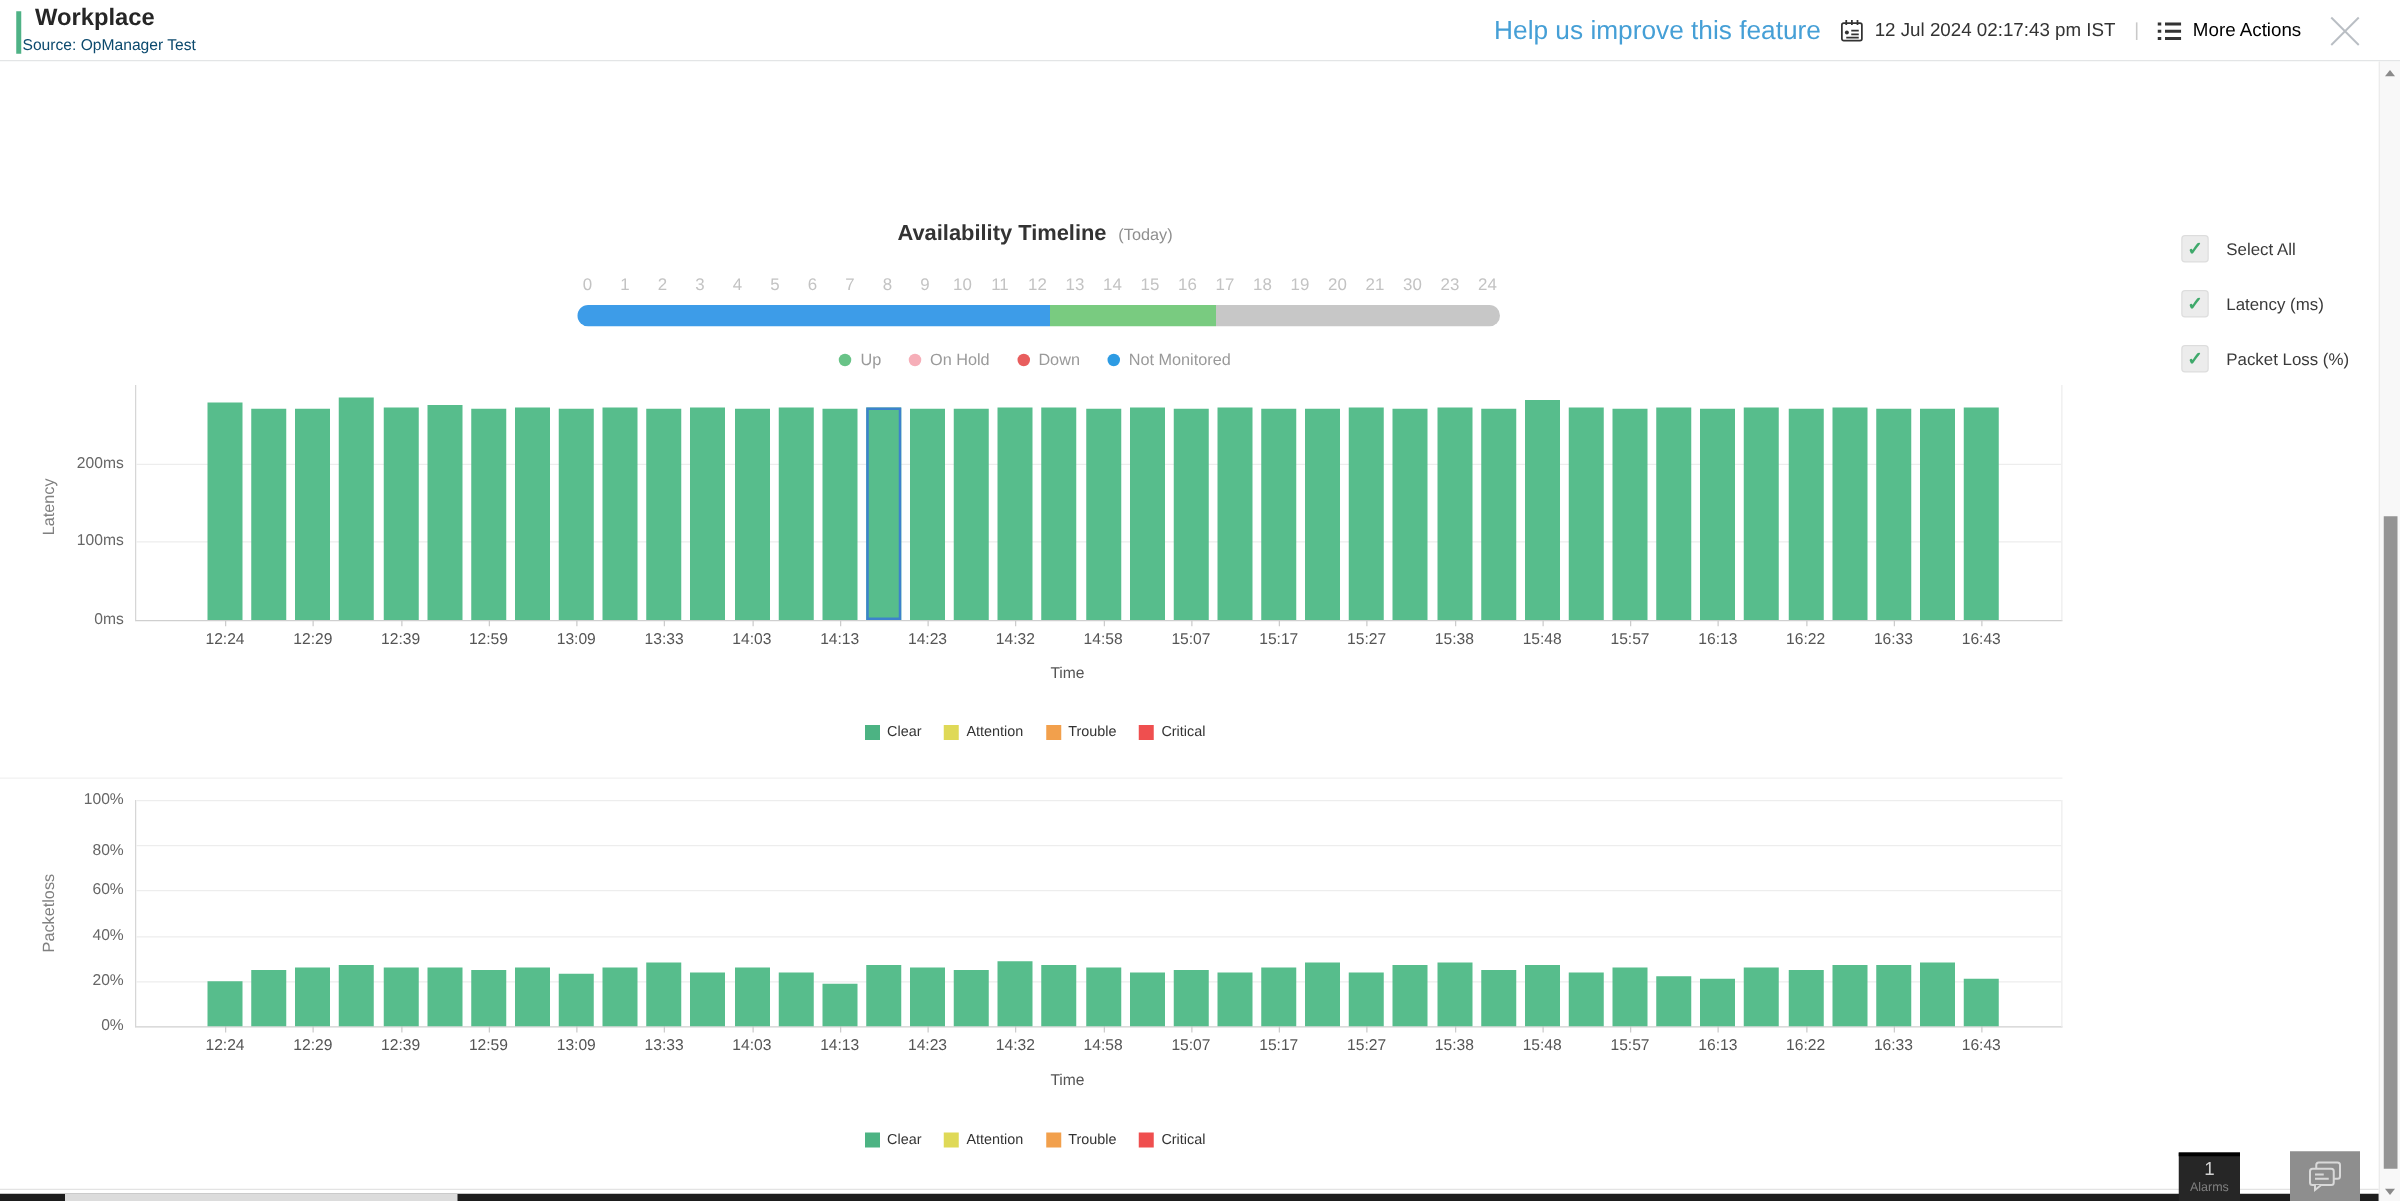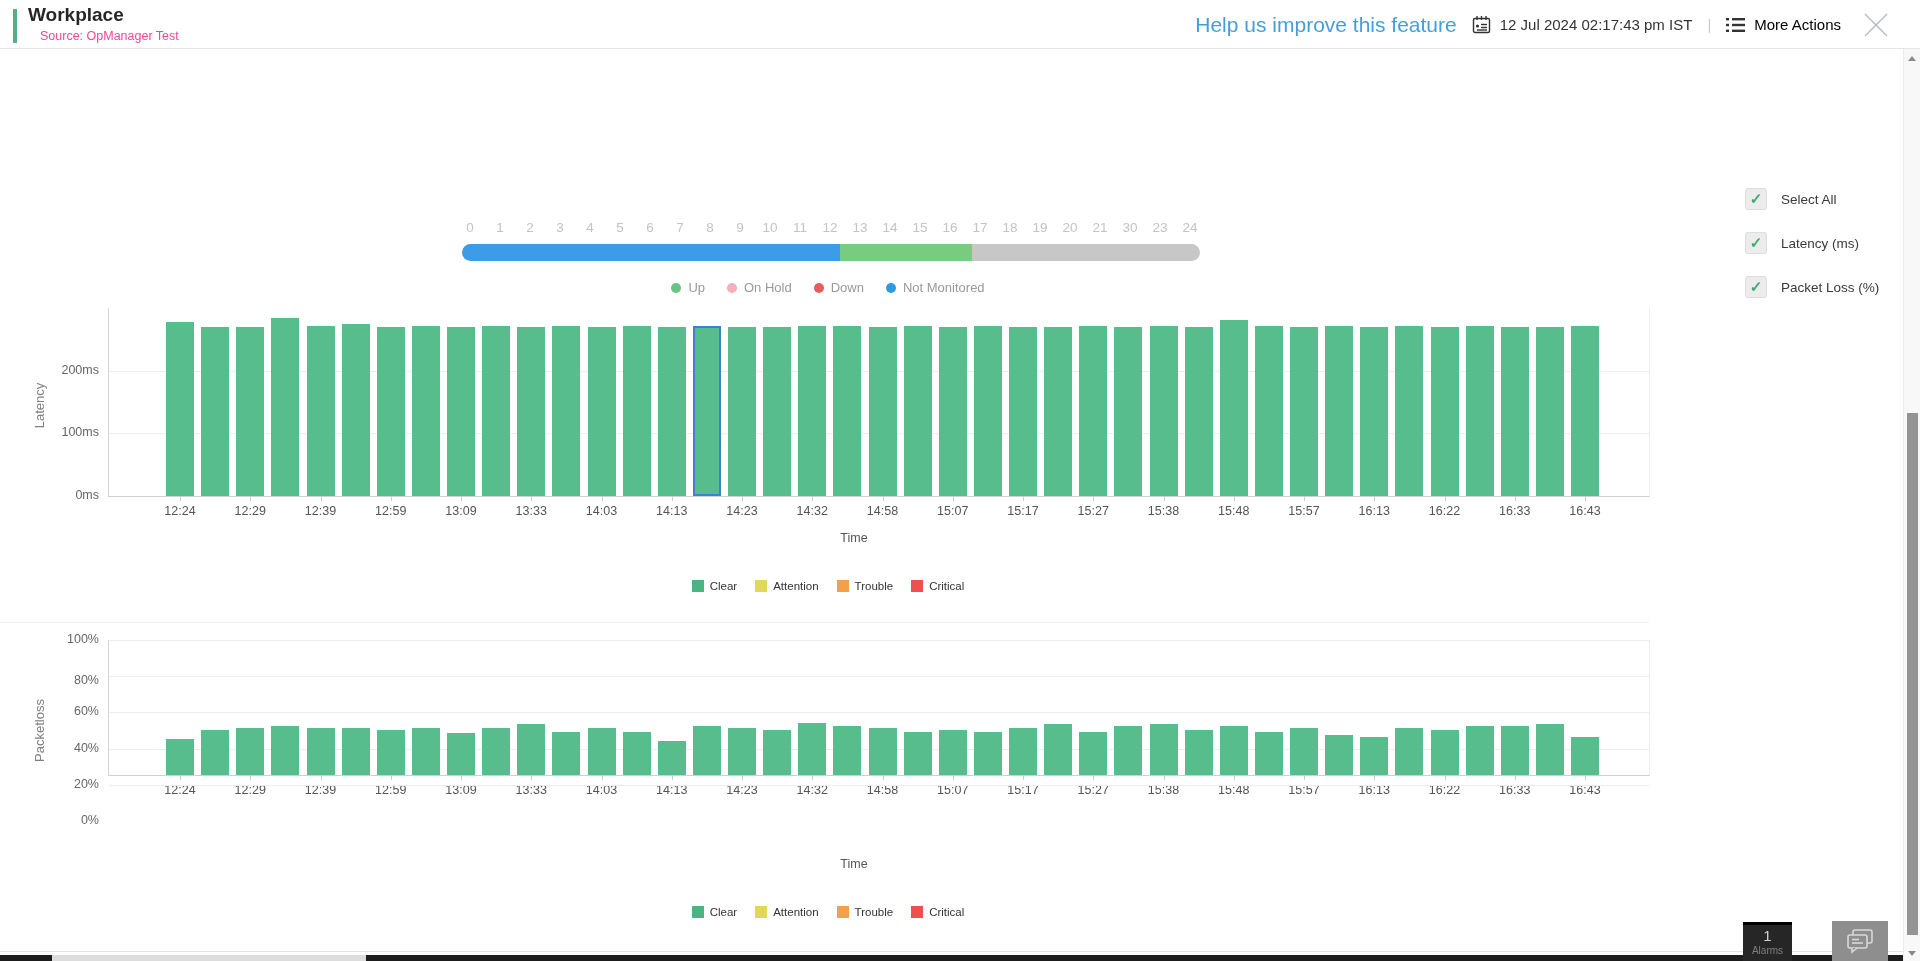--- a/index.html
+++ b/index.html
@@ -5,21 +5,21 @@
   * { margin:0; padding:0; box-sizing:border-box; }
   html,body { background:#ffffff; }
   .screen { position:relative; width:1920px; height:961px; background:#ffffff; overflow:hidden;
             font-family:"Liberation Sans", sans-serif; color:#333; }
 
   
   .header { position:absolute; left:0; top:0; width:1920px; height:49px; background:#fff;
             border-bottom:1px solid #e3e5e6; z-index:5; }
   .accent-bar { position:absolute; left:13px; top:9px; width:4px; height:34px; background:#4fb286; }
   .hd-title { position:absolute; left:28px; top:4px; font-size:19px; font-weight:700; color:#262626; }
-  .hd-sub   { position:absolute; left:40px; top:29px; font-size:12.5px; color:#ec4899; }
+  .hd-sub   { position:absolute; left:18px; top:29px; font-size:12.5px; color:#0c4a6e; }
   .header-right { position:absolute; right:30px; top:0; height:49px; display:flex; align-items:center; gap:15px; }
   .help-link { color:#459fd6; font-size:21px; cursor:pointer; }
   .date-group { display:flex; align-items:center; gap:9px; font-size:15px; color:#333; }
   .pipe { color:#c9c9c9; font-size:15px; }
   .more-actions { display:flex; align-items:center; gap:9px; font-size:15px; color:#000000; cursor:pointer; }
   .close-x { margin-left:6px; cursor:pointer; display:flex; align-items:center; }
 
   
   .ph-band { position:absolute; left:0; top:117px; width:1920px; height:44px; background:#f7f7f7;
              border-top:1px solid #e7e7e7; border-bottom:1px solid #eeeeee; display:flex; align-items:center; cursor:pointer; }
@@ -58,21 +58,21 @@
   .bar.selected { border:2px solid #3c82cc; }
   .ytick { position:absolute; right:calc(100% + 10px); white-space:nowrap; font-size:12.5px; color:#666; }
   .xtick-mark { position:absolute; top:100%; width:1px; height:5px; background:#cccccc; }
   .xtick { position:absolute; top:calc(100% + 8px); transform:translateX(-50%); font-size:12.5px; color:#555;
            white-space:nowrap; }
   .time-label { position:absolute; left:108px; width:1492px; text-align:center; font-size:12.5px; color:#555; }
   .chart-legend { position:absolute; left:108px; width:1440px; display:flex; justify-content:center; gap:18px; }
   .legend-item { display:flex; align-items:center; gap:6px; font-size:11.5px; color:#333; cursor:pointer; }
   .legend-square { width:12px; height:12px; display:inline-block; }
   #latency-plot { left:108px; top:308px; width:1542px; height:189px; }
-  #packetloss-plot { left:108px; top:640px; width:1542px; height:136px; }
+  #packetloss-plot { left:108px; top:640px; width:1542px; height:182px; }
   #latency-ylabel { left:-11px; top:398px; }
   #packetloss-ylabel { left:-11px; top:723px; }
   #latency-time { top:531px; }
   #packetloss-time { top:857px; }
   #latency-legend { top:580px; }
   #packetloss-legend { top:906px; }
   .chart-divider { position:absolute; left:0; top:622px; width:1650px; border-top:1px solid #f1f1f1; }
 
   
   .content-bottom-border { position:absolute; left:0; top:951px; width:1903px; border-top:1px solid #e3e3e3; }
@@ -137,20 +137,24 @@
       <span class="close-x">
         <svg width="28" height="28" viewBox="0 0 28 28" stroke="#b9bec4" stroke-width="1.6">
           <line x1="3" y1="3" x2="25" y2="25"></line>
             <line x1="25" y1="3" x2="3" y2="25"></line>
         </svg>
       </span>
     </div>
   </div>
 
 
+  <div class="av-title">
+    <span class="t1">Availability Timeline</span>
+    <span class="t2">(Today)</span>
+  </div>
   <div class="hour-ticks" id="hour-ticks">
       <span>0</span>
       <span>1</span>
       <span>2</span>
       <span>3</span>
       <span>4</span>
       <span>5</span>
       <span>6</span>
       <span>7</span>
       <span>8</span>

